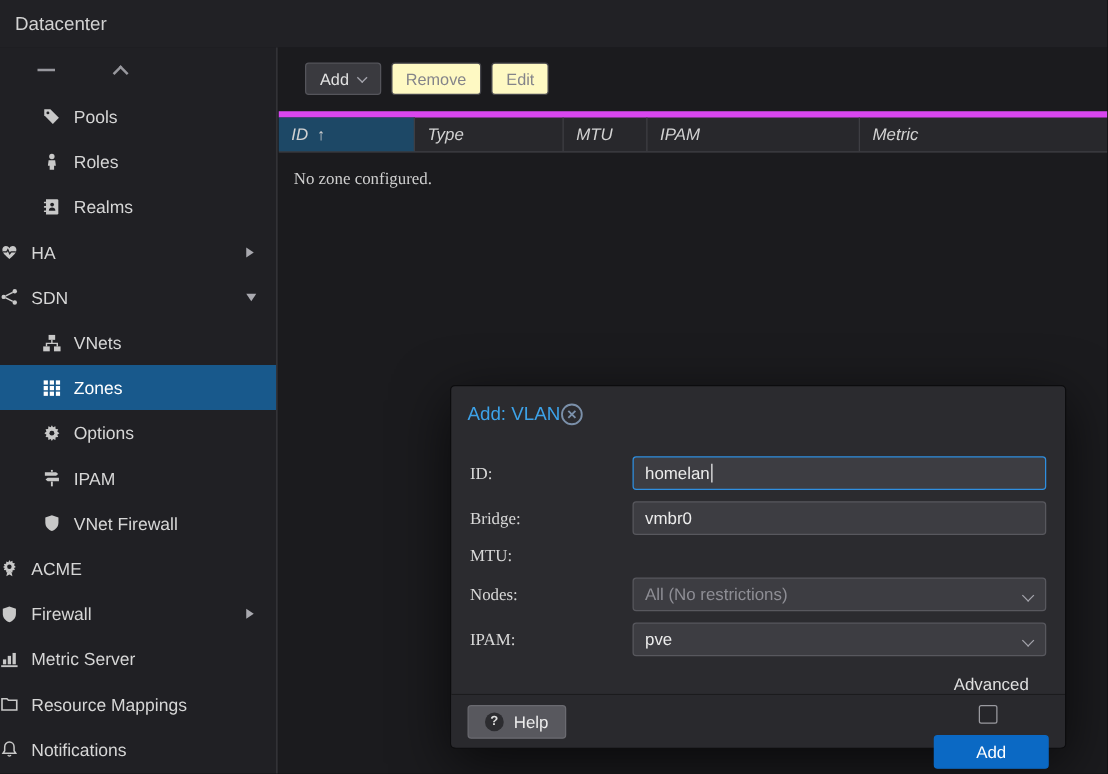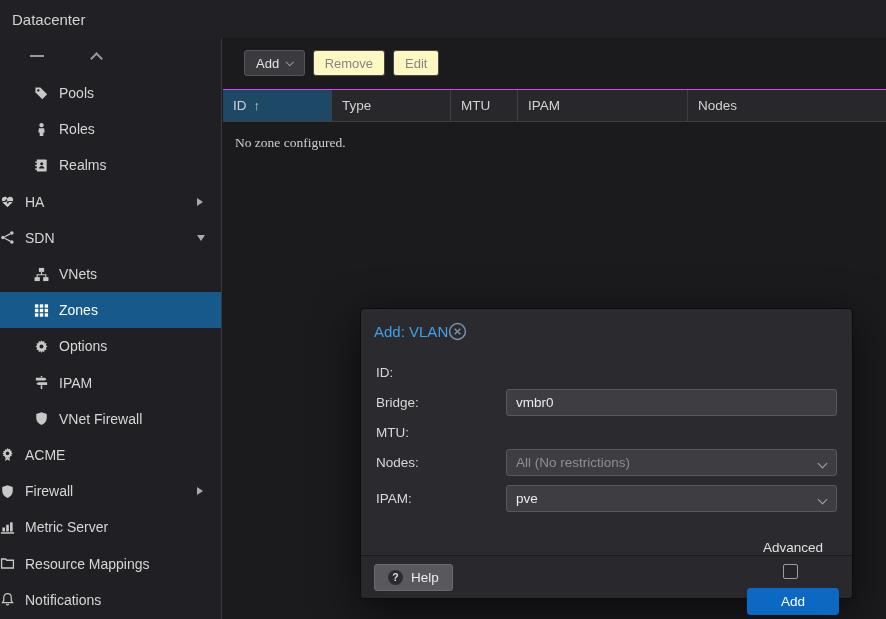--- a/index.html
+++ b/index.html
@@ -38,43 +38,43 @@
   .toolbar { display:flex; gap:8px; padding:12px 0 13px 21px; }
   .btn { background:#3a3a3f; border:1px solid #55555b; border-radius:3px;
     color:#e2e2e2; font-size:13px; padding:0 11px; height:26px;
     display:inline-flex; align-items:center; gap:8px; cursor:pointer; }
   .btn.disabled { color:#84848a; border-color:#46464b; background:#fef9c3; cursor:default; }
   .chev { width:7px; height:7px; border-right:1.6px solid #a6a6ae;
     border-bottom:1.6px solid #a6a6ae; transform:rotate(45deg); display:inline-block; }
   .chev.small { width:5.5px; height:5.5px; }
   .chev.up { transform:rotate(-135deg); }
   .btn .chev { margin-top:-3px; }
-  .thead { display:flex; border-top:1px solid #d946ef; border-bottom:1px solid #3e3e43;
-    background:#28282c; height:33px; font-size:13.5px; }
+  .thead { display:flex; border-top:5px solid #d946ef; border-bottom:1px solid #3e3e43;
+    background:#28282c; height:33px; font-size:13.5px;font-style:italic; }
   .th { display:flex; align-items:center; gap:7px; padding:0 10px;
     border-right:1px solid #3e3e43; color:#d2d2d2; cursor:pointer; }
   .th-id { width:109px; background:#1d4866; }
   .th-type { width:119px; }
   .th-mtu { width:67px; }
   .th-ipam { width:170px; }
   .th-domain { flex:1; border-right:none; }
   .sort-arrow { color:#cfcfcf; font-size:13px; }
   .emptymsg { padding:13px 12px; font-size:13.5px; color:#cfcfcf;font-family:Liberation Serif, serif; }
   
   .dialog { position:absolute; left:360px; top:308px; width:493px; height:291px;
     background:#2b2b2f; border:1px solid #0c0c0e; border-radius:4px;
     box-shadow:0 12px 45px rgba(0,0,0,0.65); }
   .dhead { height:44px; display:flex; align-items:center; justify-content:flex-start;
     padding:0 13px; }
   .dtitle { color:#3da2e8; font-size:15px; }
   .dclose { width:19px; height:19px; cursor:pointer; }
   .dclose svg { display:block; width:100%; height:100%; }
   .dbody { padding:12px 15px 0; }
   .frow { display:flex; align-items:center; margin-bottom:9px; }
-  .flabel { width:130px; font-size:13.5px; color:#d8d8d8; }
+  .flabel { width:130px; font-size:13.5px; color:#d8d8d8;font-family:Liberation Serif, serif; }
   .ctrl { flex:1; height:27px; background:#3d3d42; border:1px solid #58585e;
     border-radius:3px; display:flex; align-items:center; padding:0 9px;
     font-size:13.5px; color:#ececec; position:relative; cursor:text; }
   .ctrl.focus { border-color:#2f8fe0; }
   .ctrl.select { cursor:pointer; }
   .ctrl .muted { color:#8e8e95; }
   .textcaret { width:1px; height:15px; background:#f0f0f0; margin-left:1px;
     animation:blink 1.1s steps(1) infinite; }
   @keyframes blink { 50% { opacity:0; } }
   .spin { position:absolute; right:9px; top:0; bottom:0; display:flex;
@@ -308,21 +308,21 @@
       <div class="th th-type">
         <span>Type</span>
       </div>
       <div class="th th-mtu">
         <span>MTU</span>
       </div>
       <div class="th th-ipam">
         <span>IPAM</span>
       </div>
       <div class="th th-domain">
-        <span>Nodes</span>
+        <span>Metric</span>
       </div>
     </div>
 
     <div class="emptymsg">No zone configured.</div>
   </div>
 
   <div class="dialog">
 
     <div class="dhead">
       <span class="dtitle">Add: VLAN</span>
@@ -331,20 +331,24 @@
             <circle cx="9" cy="9" r="7.5" fill="none" stroke="#7b90aa" stroke-width="1.4"></circle>
             <path d="M6.3 6.3l5.4 5.4M11.7 6.3l-5.4 5.4" stroke="#7b90aa" stroke-width="1.4"></path>
           </svg>
       </span>
     </div>
 
     <div class="dbody">
 
       <div class="frow">
         <span class="flabel">ID:</span>
+        <div class="ctrl focus">
+          <span>homelan</span>
+          <span class="textcaret"></span>
+        </div>
       </div>
 
       <div class="frow">
         <span class="flabel">Bridge:</span>
         <div class="ctrl">
           <span>vmbr0</span>
         </div>
       </div>
 
       <div class="frow">

